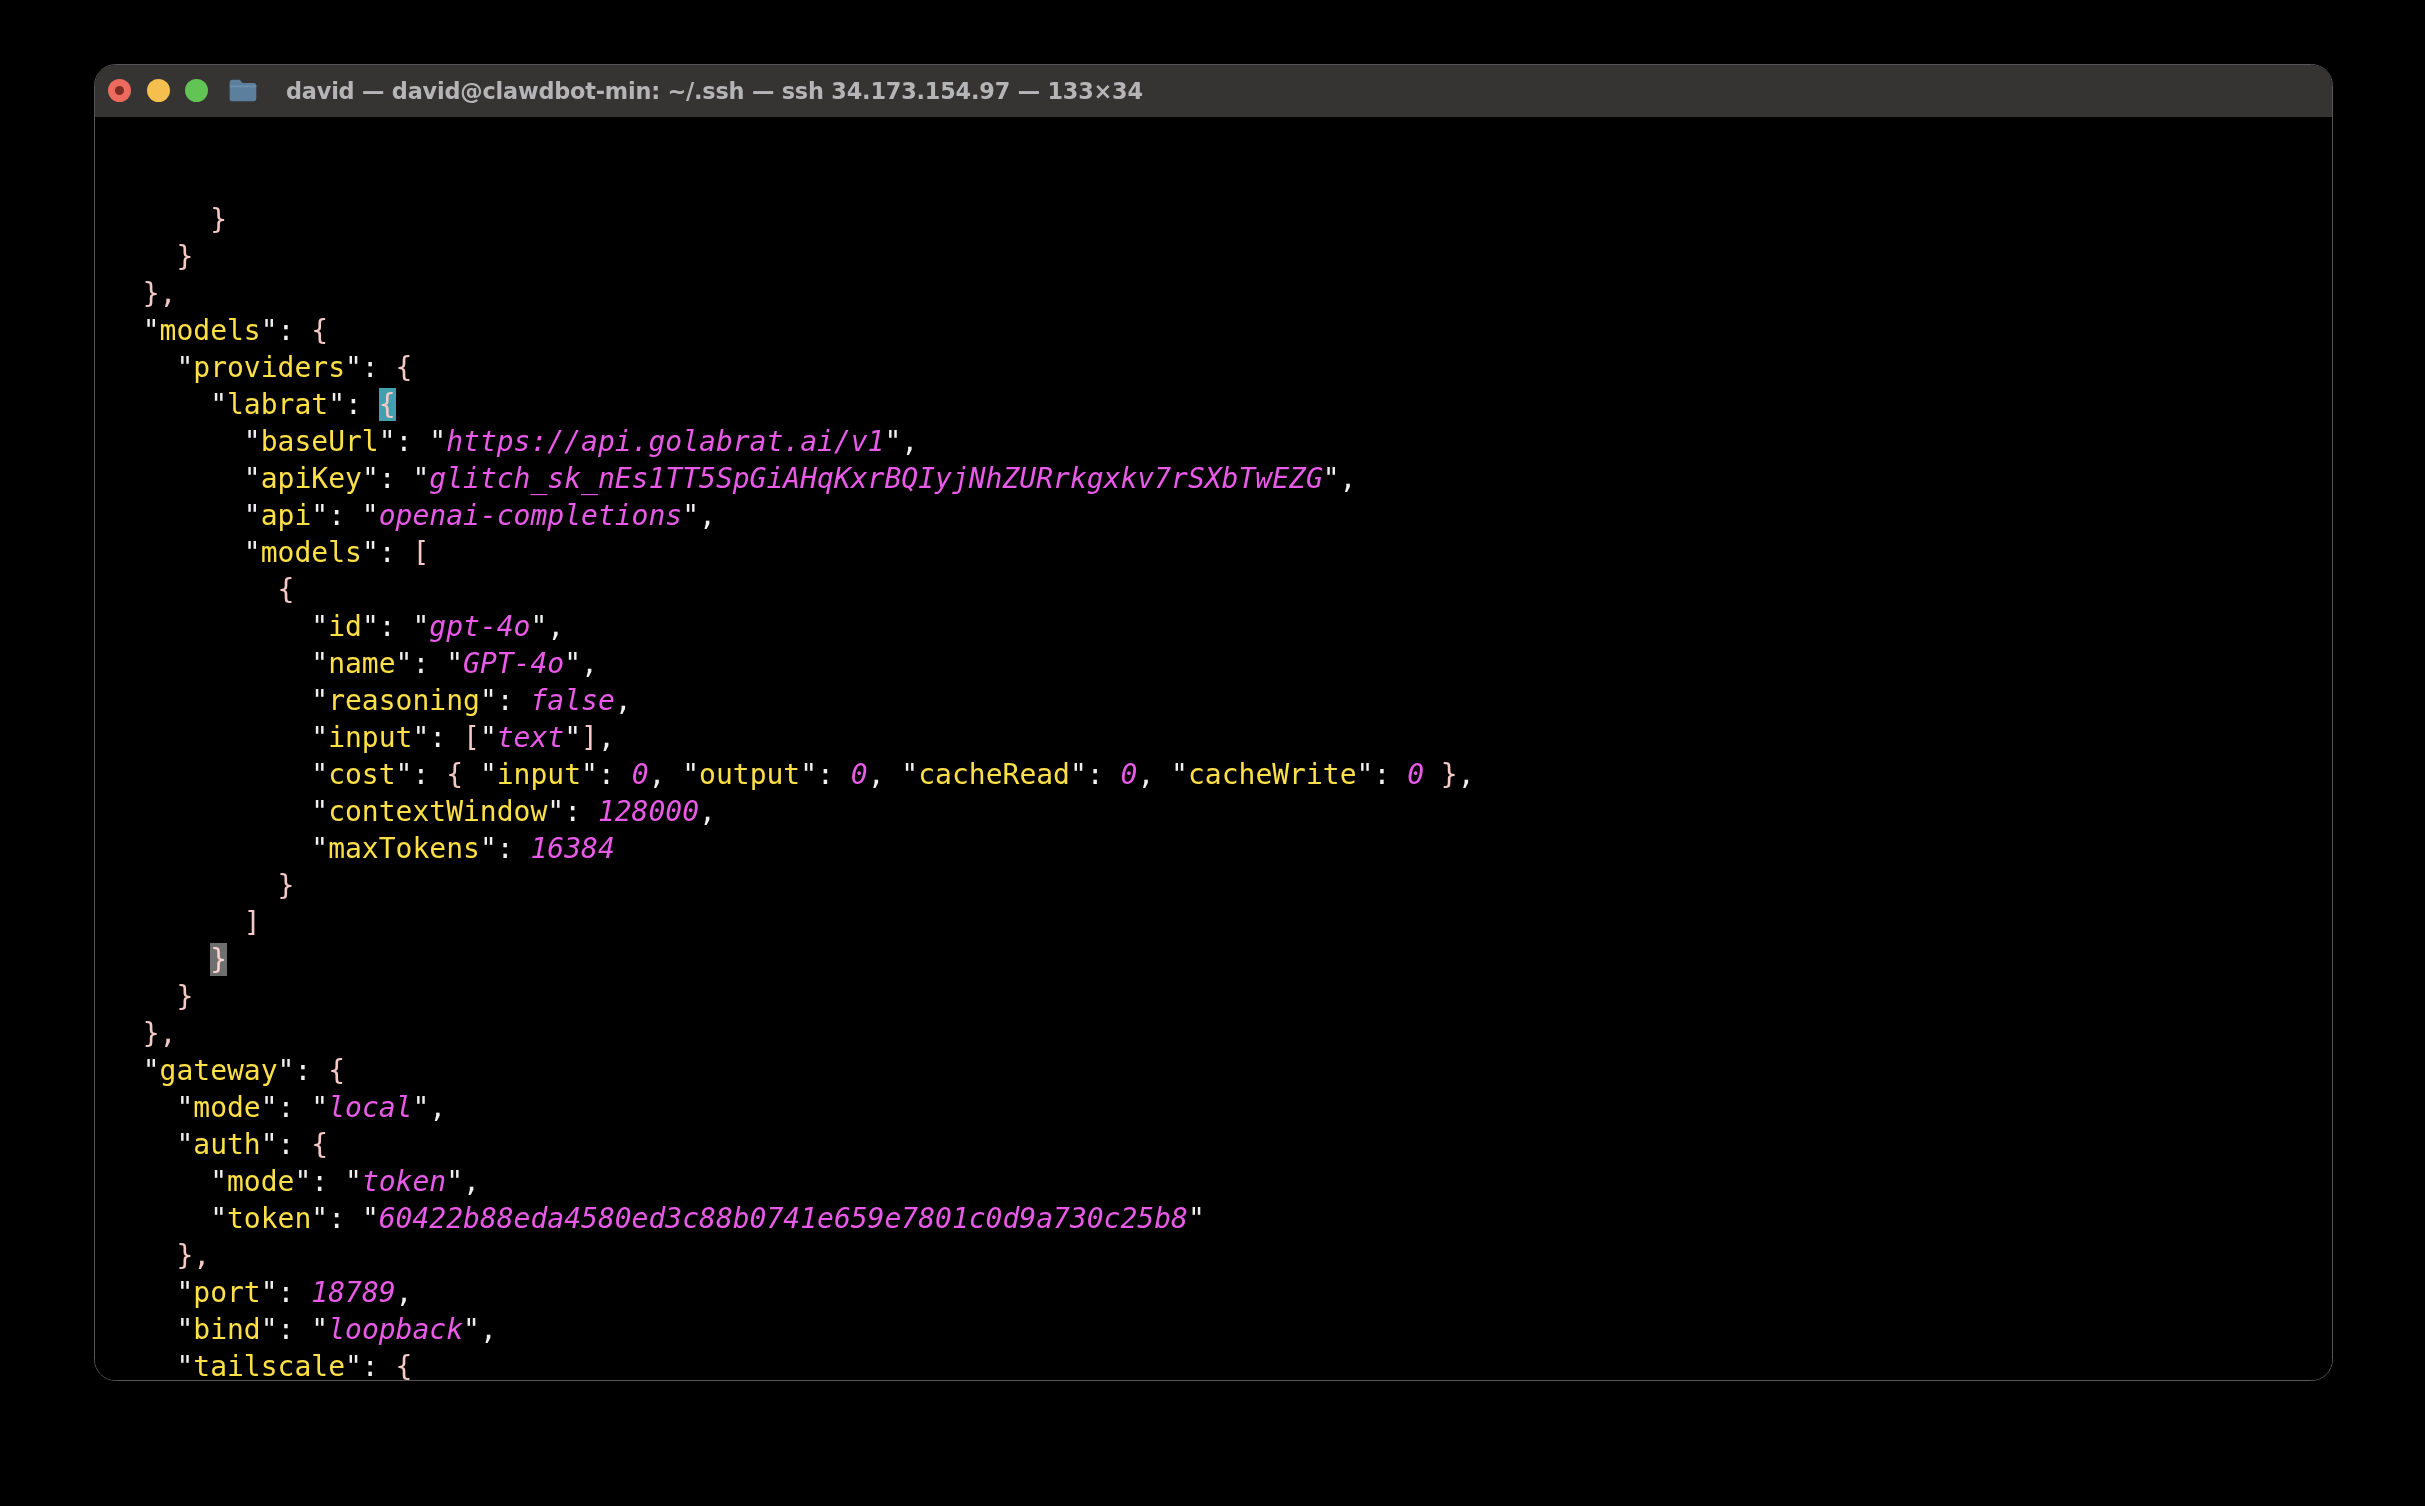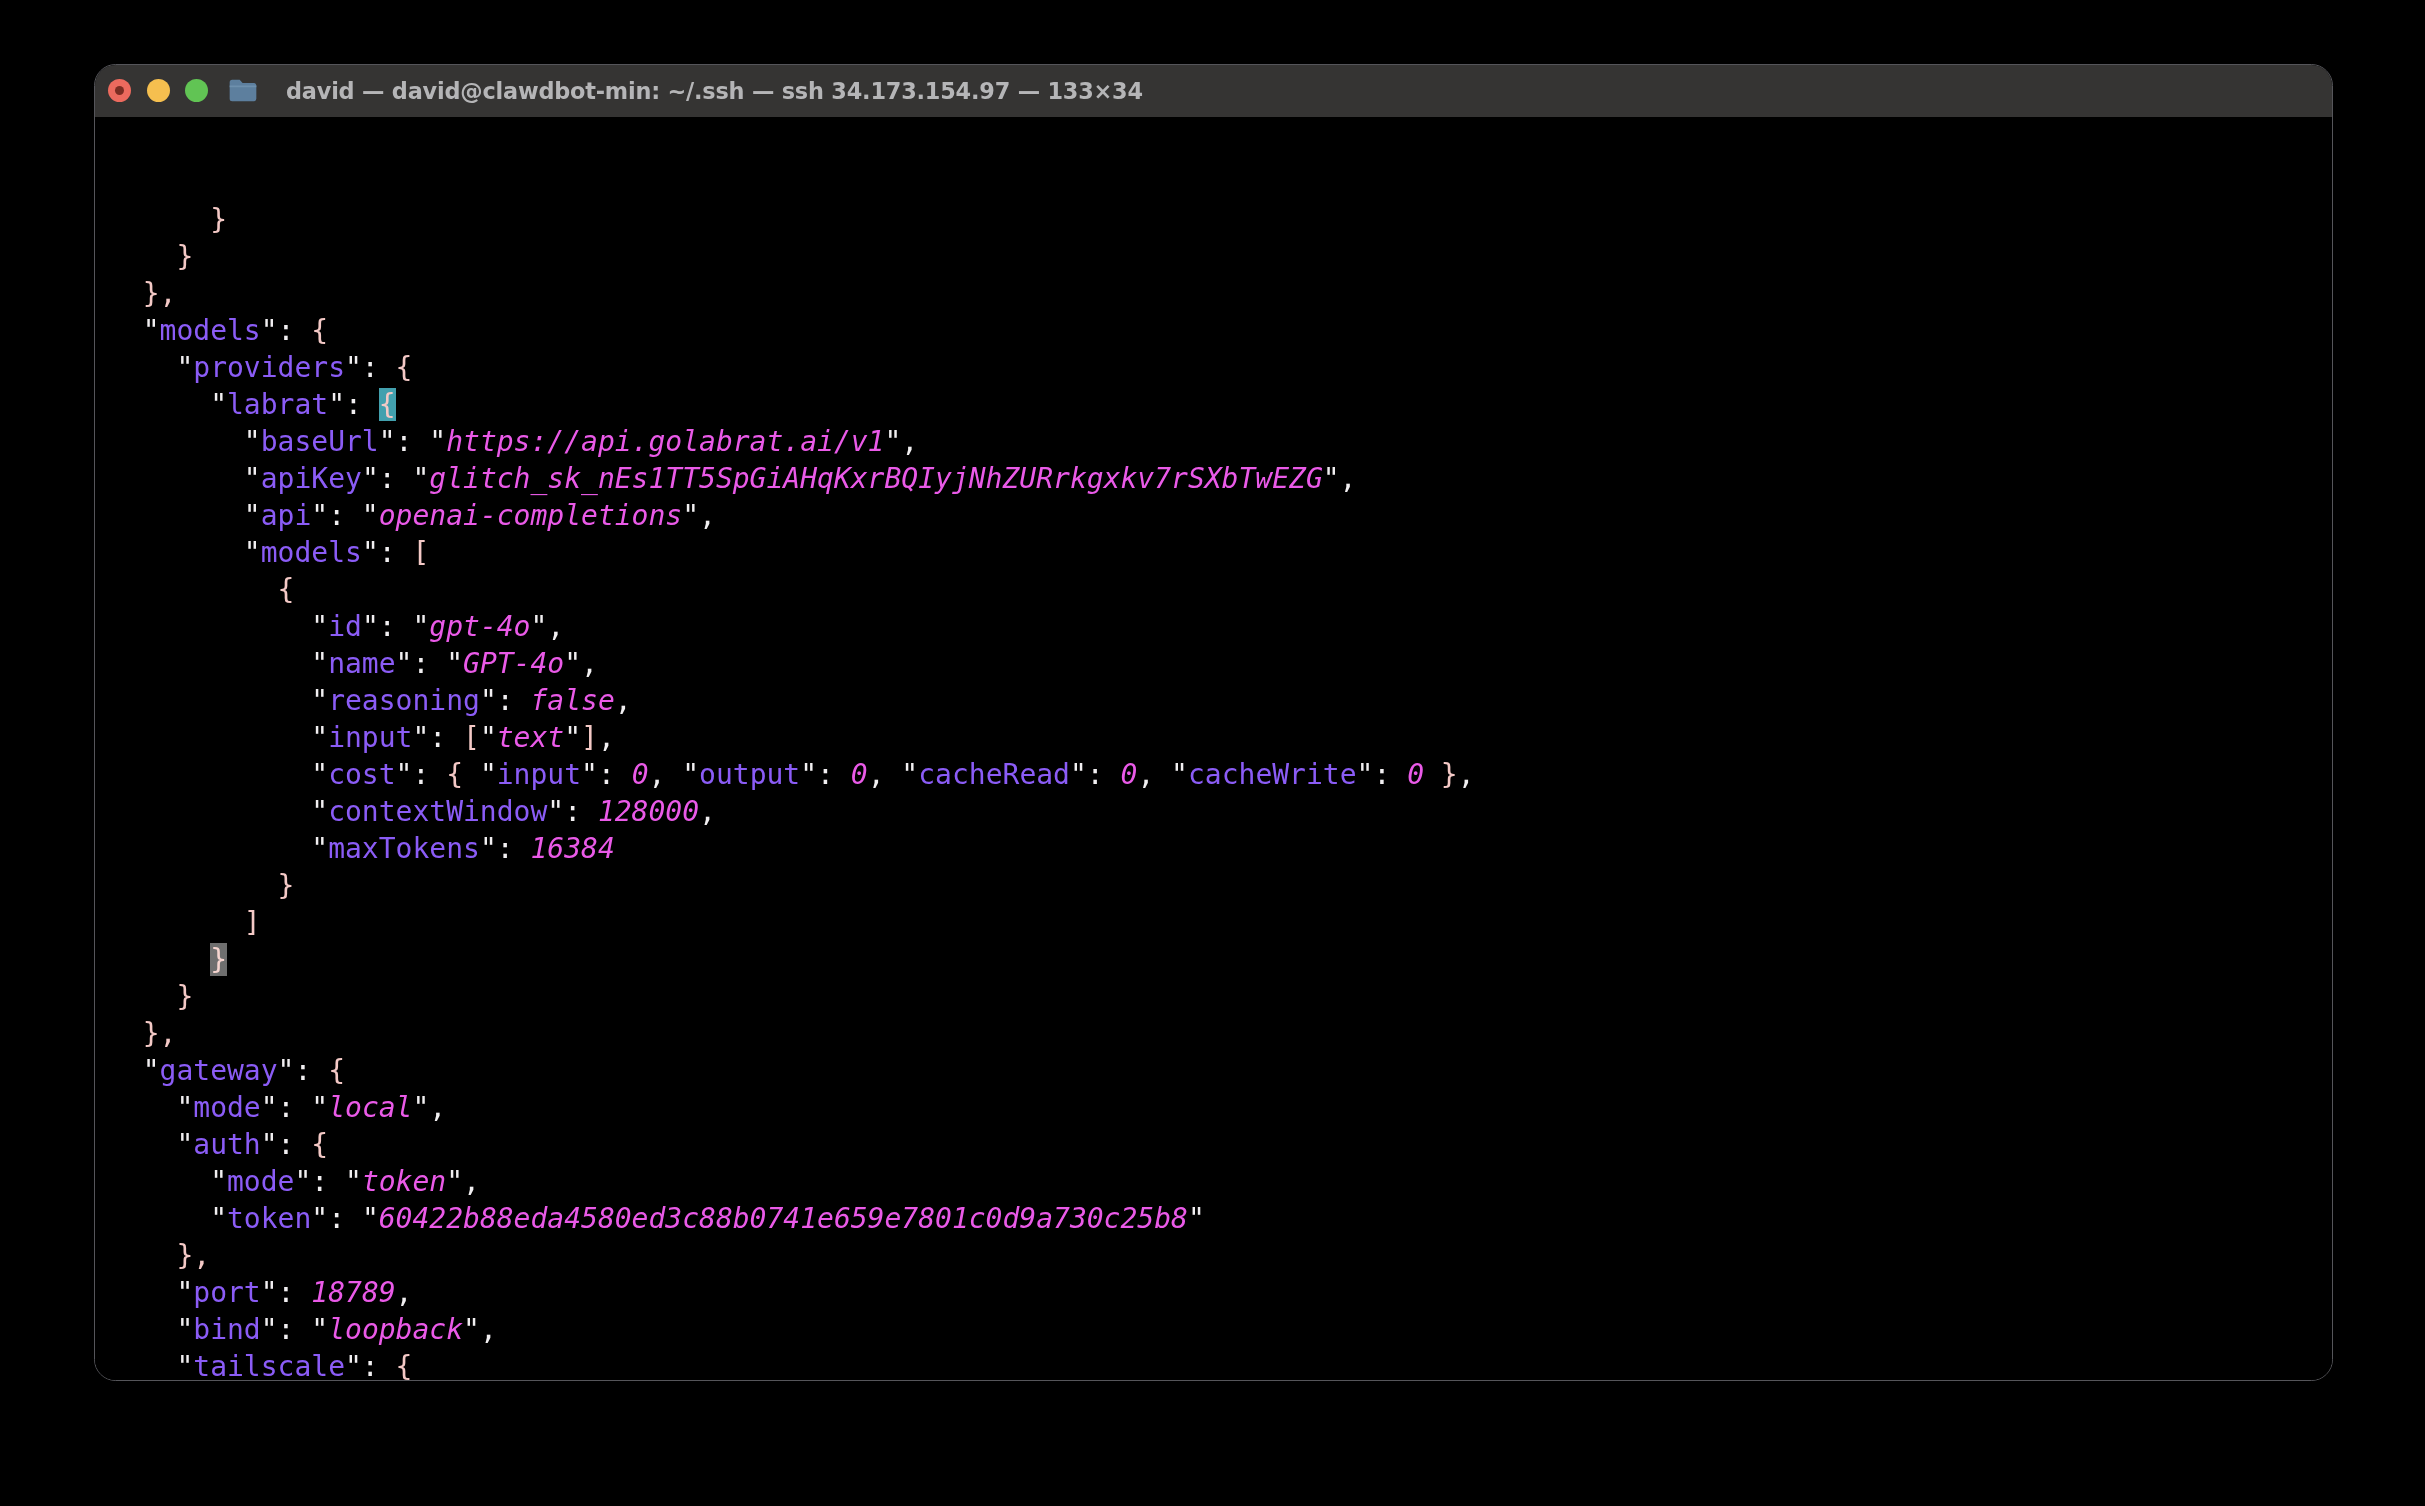--- a/index.html
+++ b/index.html
@@ -36,21 +36,21 @@
   .terminal{
     position:absolute;left:0;top:52px;right:0;bottom:0;
     background:#000;
     padding:10px 0 0 14px;
     font-family:"DejaVu Sans Mono","Liberation Mono",monospace;
     font-size:28px;line-height:37px;
     white-space:pre;overflow:hidden;box-sizing:border-box;
   }
   .line{height:37px;white-space:pre;}
   .seg-d{color:#f1eff1;}
-  .seg-k{color:#8b5cf6;text-align:center;}
+  .seg-k{color:#fde047;text-align:center;}
   .seg-v{color:#ea5ae8;font-style:italic;}
   .seg-b{color:#f4c9c6;}
   .seg-m{color:#f4c9c6;background:#42a0ae;}
   .seg-c{color:#f6d5d0;background:#6f6f6f;}
 </style>
 </head>
 <body>
 
 <div class="stage">
   <div class="window">

